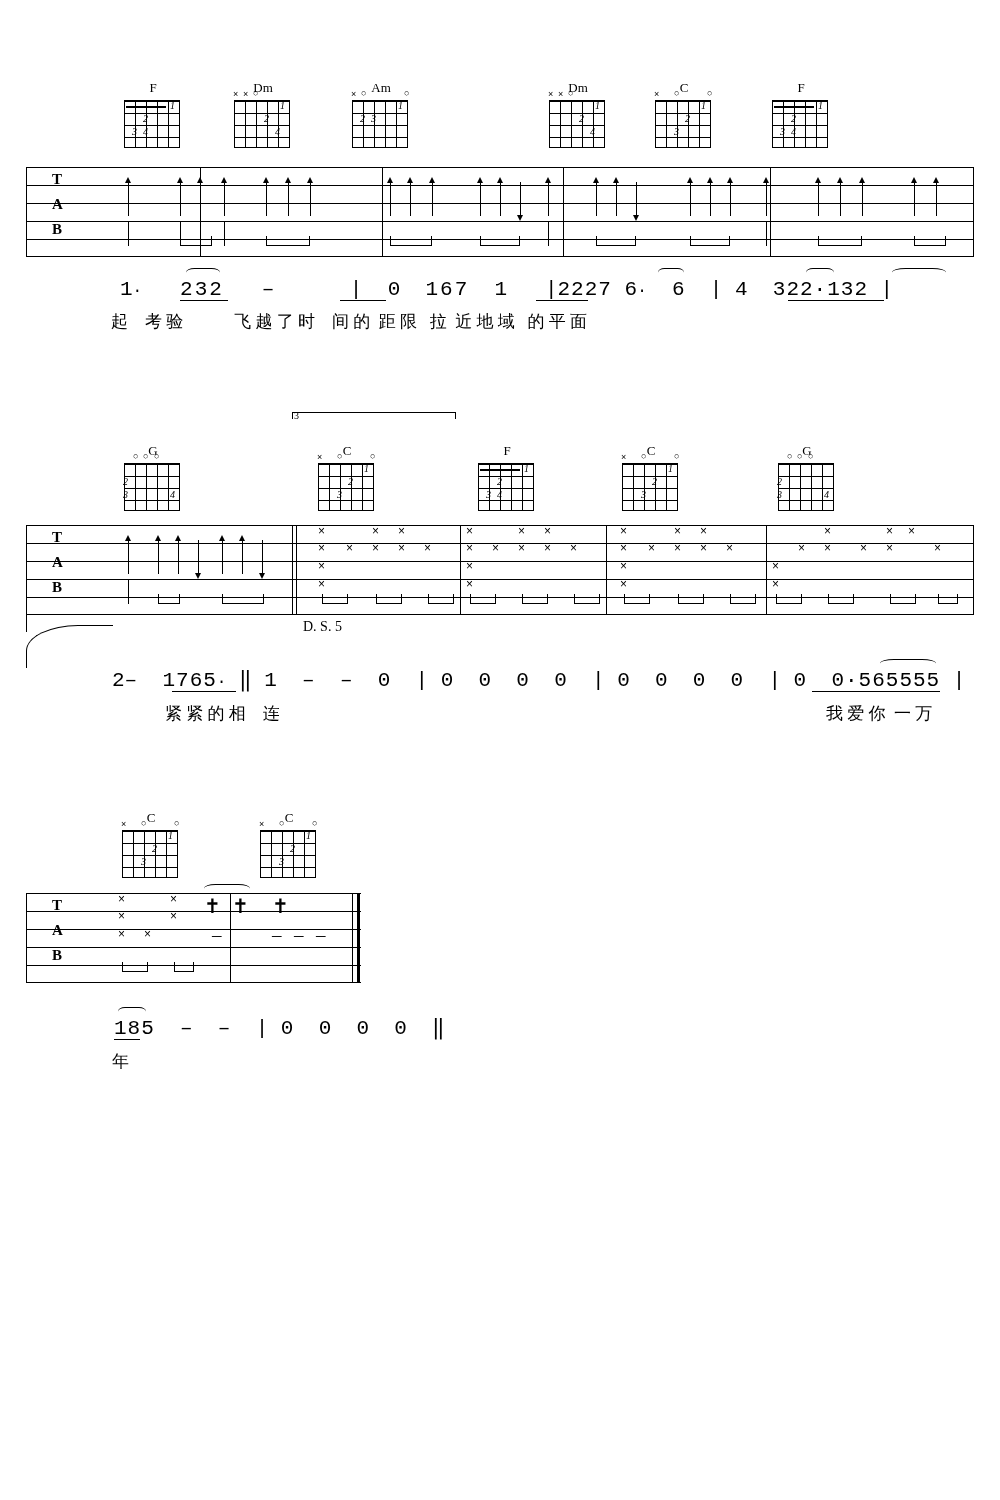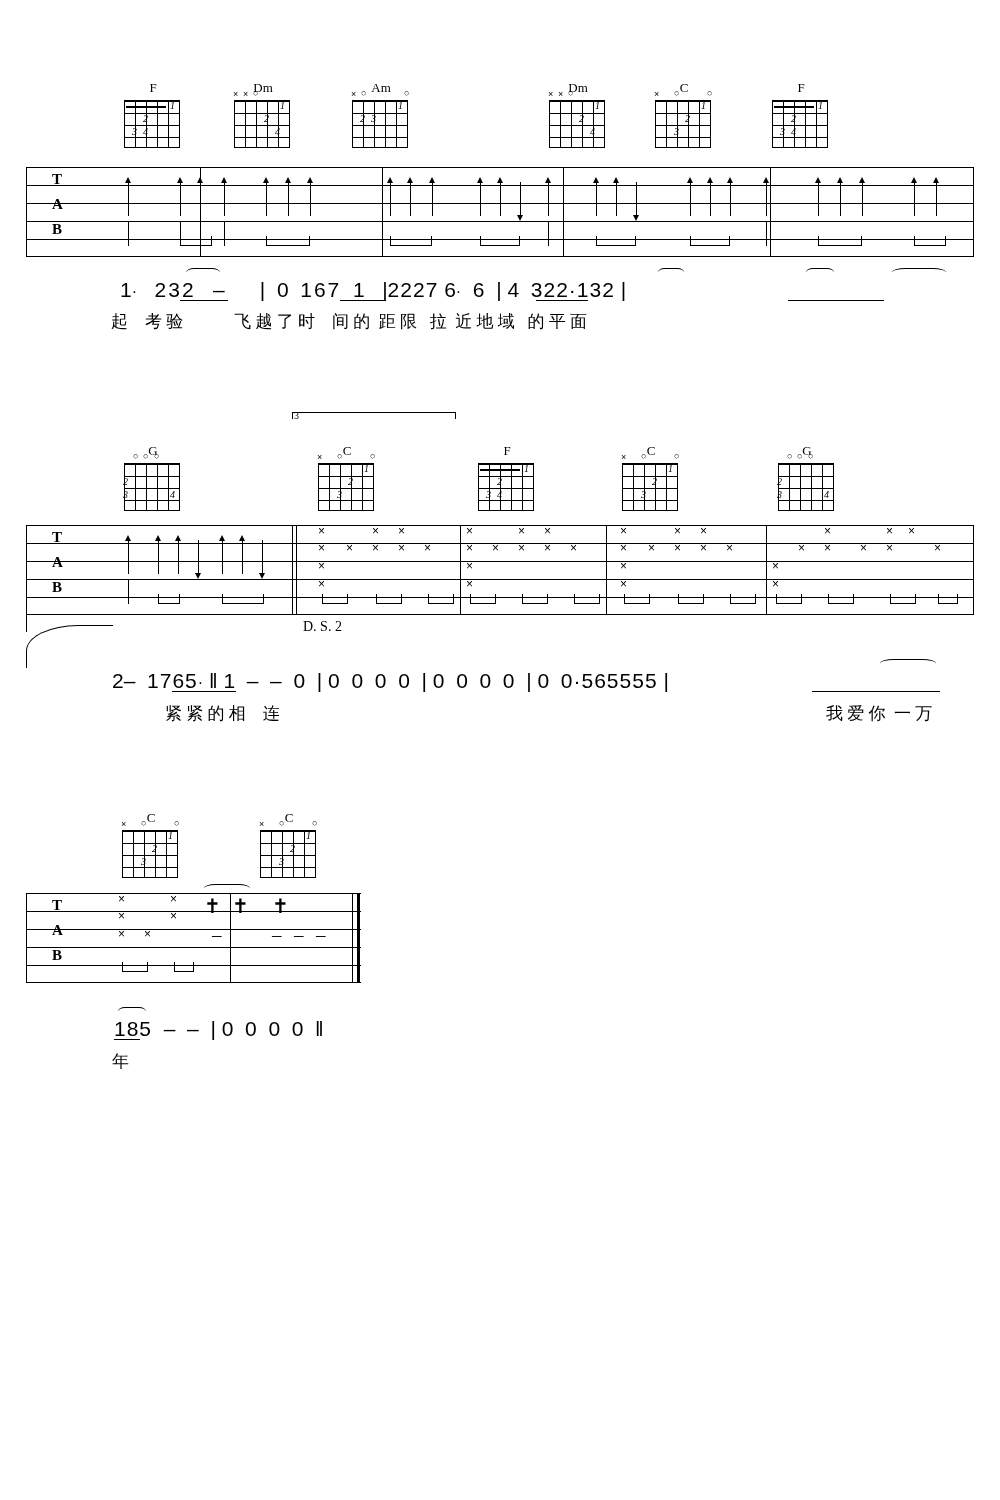--- a/index.html
+++ b/index.html
@@ -28,21 +28,21 @@
   .arrow:after{content:"";position:absolute;left:-3px;width:0;height:0;border-left:3.5px solid transparent;border-right:3.5px solid transparent;}
   .arrow.up:after{top:-5px;border-bottom:6px solid #000;}
   .arrow.down:after{bottom:-5px;border-top:6px solid #000;}
 
   .xm{position:absolute;font-size:12px;line-height:12px;font-family:"Liberation Sans",sans-serif;}
 
   .beam{position:absolute;border-left:1px solid #000;border-right:1px solid #000;border-bottom:1.5px solid #000;box-sizing:border-box;}
   .stem{position:absolute;width:1px;background:#000;}
 
   
-  .num{position:absolute;font-family:Liberation Sans, sans-serif;font-size:21px;line-height:21px;letter-spacing:0;}
+  .num{position:absolute;font-family:Liberation Mono, monospace;font-size:21px;line-height:21px;letter-spacing:0;}
   .lyr{position:absolute;font-family:"Liberation Serif",serif;font-size:17px;line-height:17px;}
   .udash{position:absolute;height:1px;background:#000;}
   .tie{position:absolute;border-top:1.3px solid #000;border-radius:50%/100%;height:8px;}
   .vline{position:absolute;width:1px;background:#000;}
   .smalltxt{position:absolute;font-family:"Liberation Serif",serif;font-size:13px;line-height:13px;}
   .brk{position:absolute;border-top:1px solid #000;}
   .brk:before{content:"";position:absolute;left:0;top:0;width:1px;height:6px;background:#000;}
   .brk:after{content:"";position:absolute;right:0;top:0;width:1px;height:6px;background:#000;}
   .slurbig{position:absolute;border-top:1.3px solid #000;border-left:1.3px solid #000;border-radius:60% 0 0 0;}
   .squig{position:absolute;font-size:20px;line-height:20px;}
@@ -427,21 +427,21 @@
   <div class="beam" style="left:522px;top:594px;width:26px;height:10px;"></div>
   <div class="beam" style="left:574px;top:594px;width:26px;height:10px;"></div>
   <div class="beam" style="left:624px;top:594px;width:26px;height:10px;"></div>
   <div class="beam" style="left:678px;top:594px;width:26px;height:10px;"></div>
   <div class="beam" style="left:730px;top:594px;width:26px;height:10px;"></div>
   <div class="beam" style="left:776px;top:594px;width:26px;height:10px;"></div>
   <div class="beam" style="left:828px;top:594px;width:26px;height:10px;"></div>
   <div class="beam" style="left:890px;top:594px;width:26px;height:10px;"></div>
   <div class="beam" style="left:938px;top:594px;width:20px;height:10px;"></div>
 
-  <div class="smalltxt" style="left:303px;top:620px;font-size:14px;">D. S. 2</div>
+  <div class="smalltxt" style="left:303px;top:620px;font-size:14px;">D. S. 5</div>
 
   <div class="slurbig" style="left:26px;top:625px;width:86px;height:42px;"></div>
   <div class="vline" style="left:26px;top:614px;height:18px;"></div>
 
   <div class="num" style="left:112px;top:670px;">2–&nbsp;&nbsp;<span style="letter-spacing:1px;">1765</span><span style="font-size:16px;">·</span>&nbsp;‖&nbsp;1&nbsp;&nbsp;–&nbsp;&nbsp;–&nbsp;&nbsp;0&nbsp;&nbsp;|&nbsp;0&nbsp;&nbsp;0&nbsp;&nbsp;0&nbsp;&nbsp;0&nbsp;&nbsp;|&nbsp;0&nbsp;&nbsp;0&nbsp;&nbsp;0&nbsp;&nbsp;0&nbsp;&nbsp;|&nbsp;0&nbsp;&nbsp;<span style="letter-spacing:1px;">0·565555</span>&nbsp;|</div>
   <div class="udash" style="left:172px;top:691px;width:64px;"></div>
   <div class="udash" style="left:812px;top:691px;width:128px;"></div>
   <div class="tie" style="left:880px;top:659px;width:56px;"></div>
 
   <div class="lyr" style="left:165px;top:705px;">紧&nbsp;紧&nbsp;的&nbsp;相&nbsp;&nbsp;&nbsp;&nbsp;连</div>

